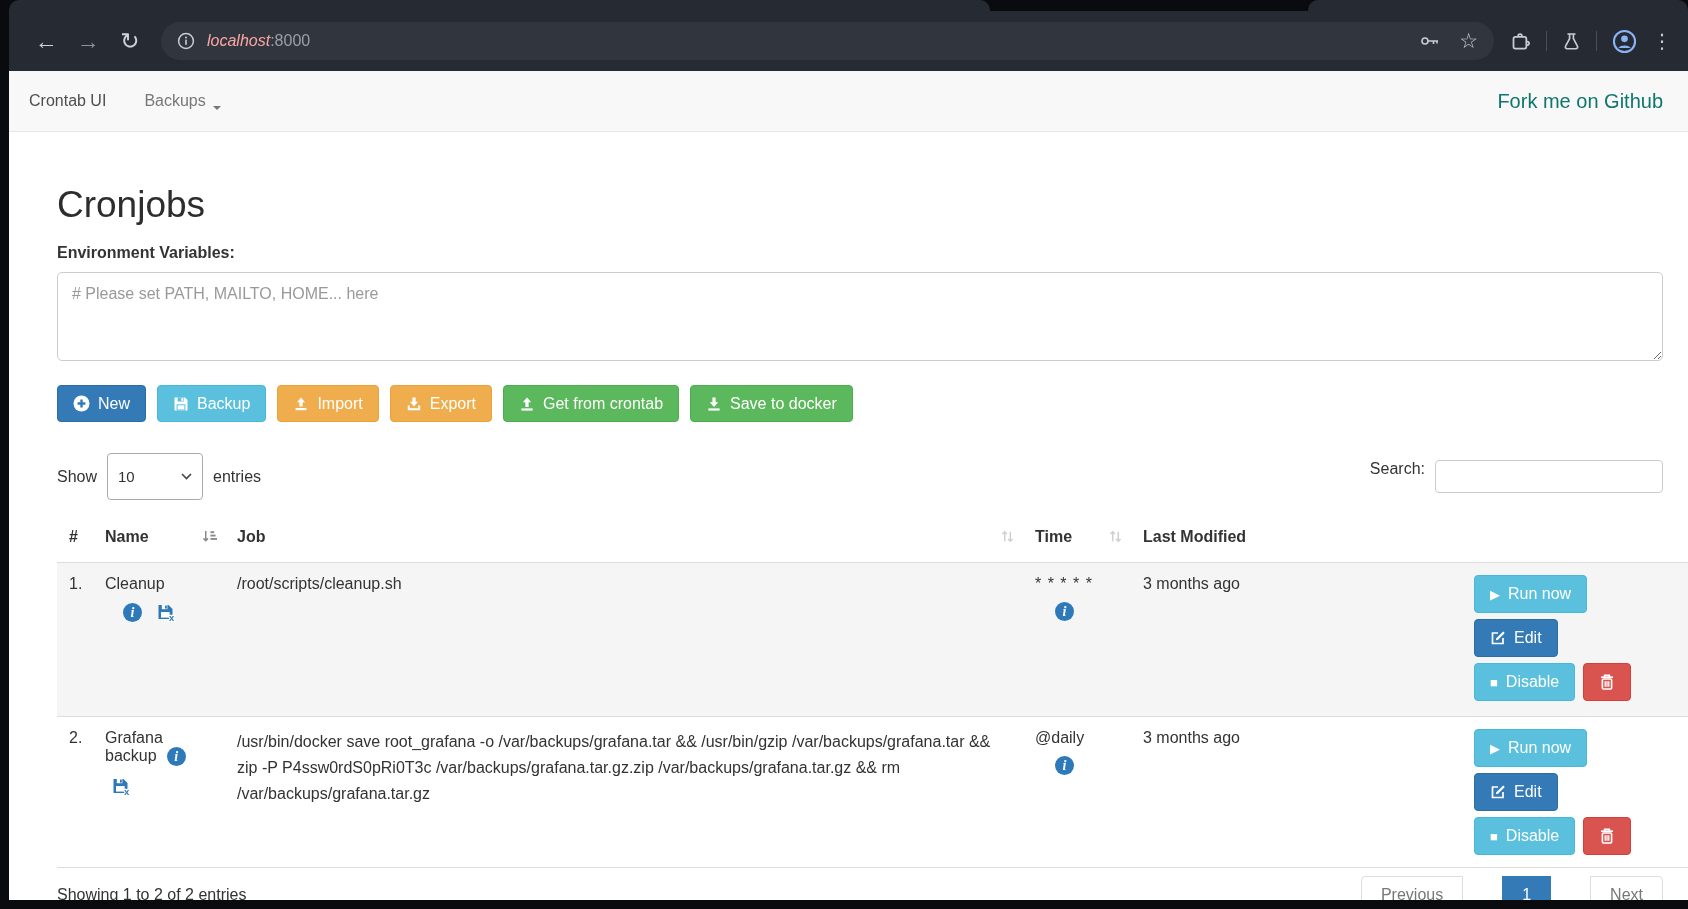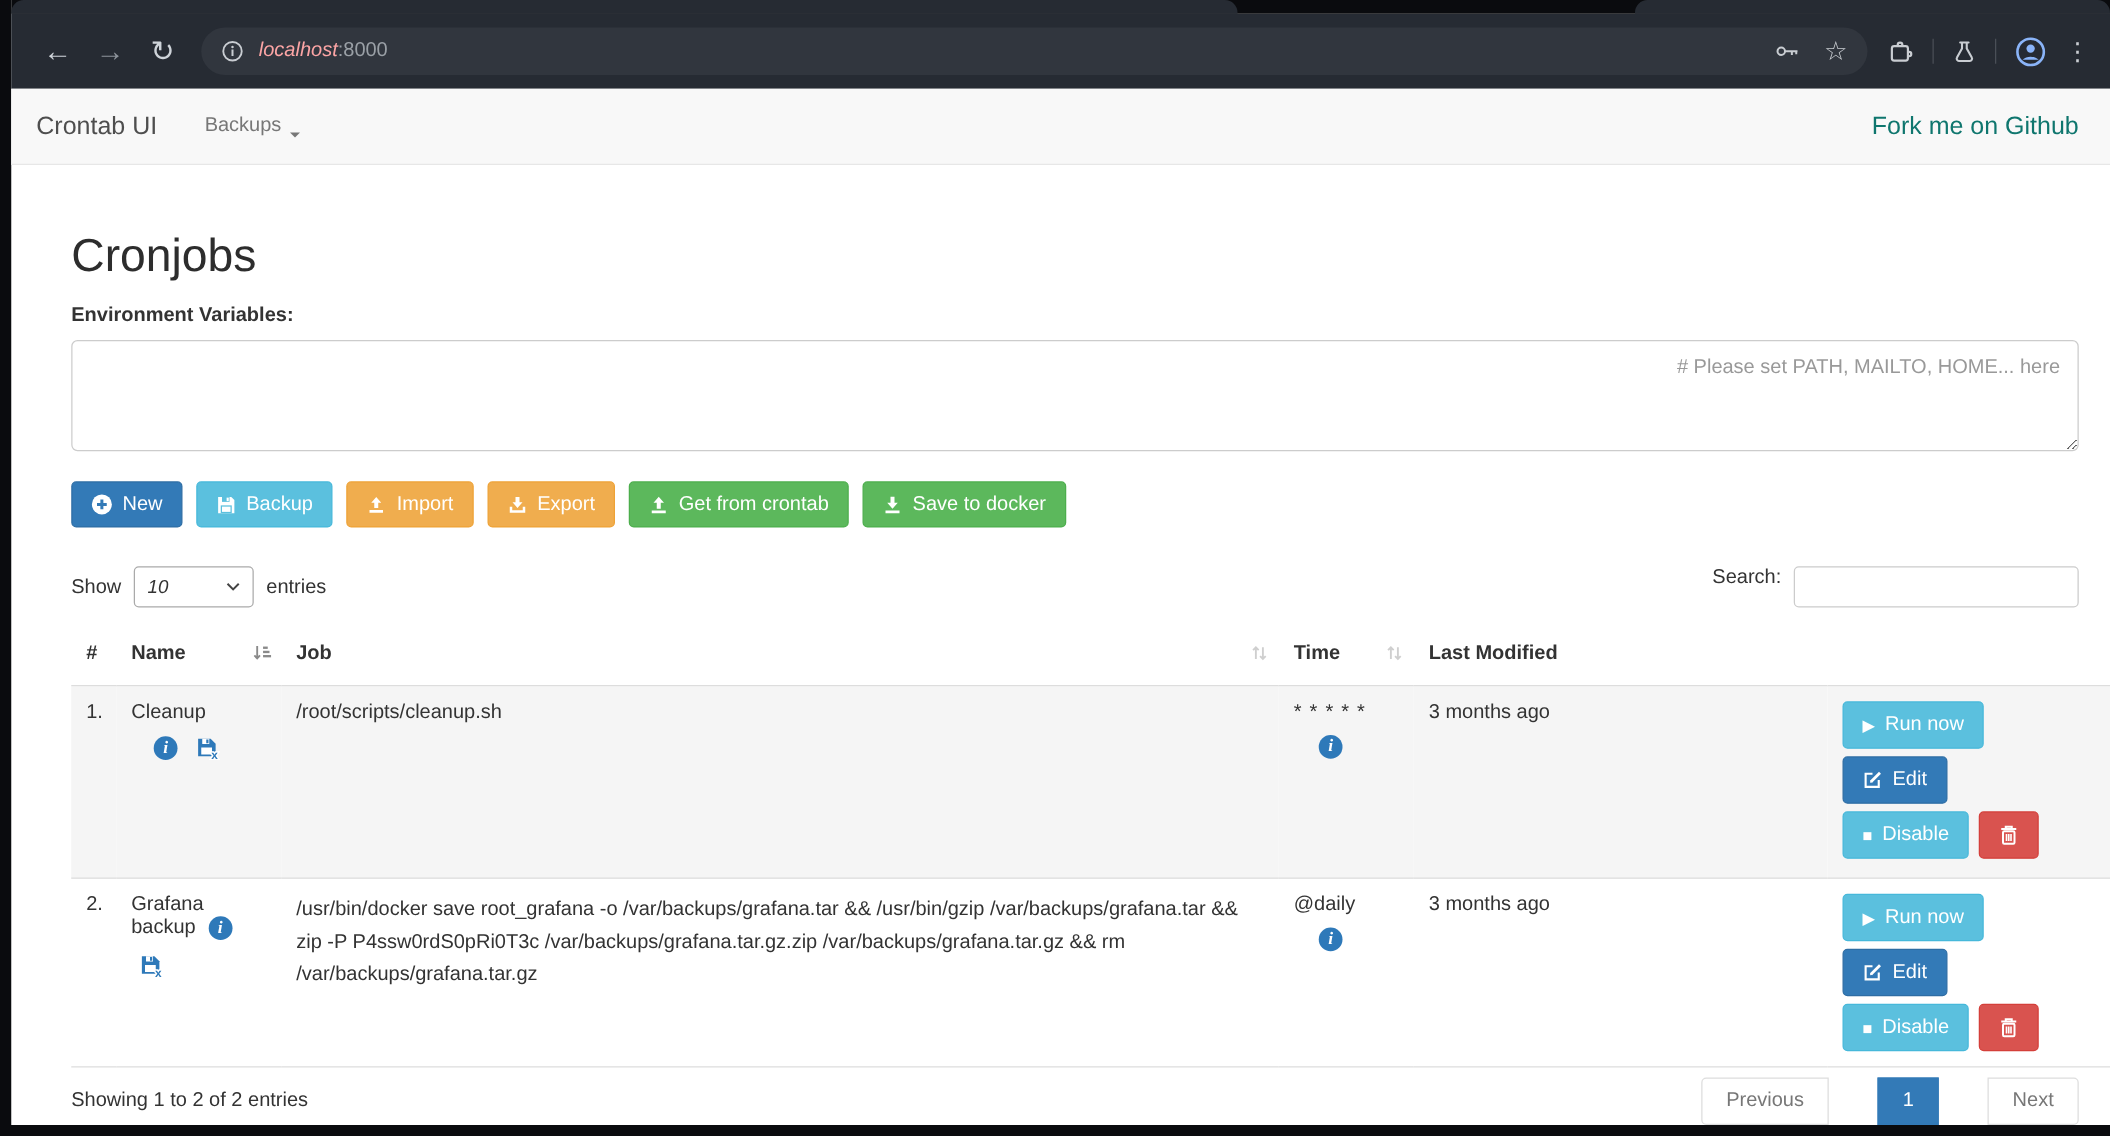--- a/index.html
+++ b/index.html
@@ -28,48 +28,48 @@
   .omni-right { display:flex; align-items:center; gap:18px; margin-left:12px; }
   .tb-right { display:flex; align-items:center; gap:15px; padding:0 4px; flex:0 0 auto; }
   .tb-divider { width:1px; height:20px; background:#4a4f57; }
   .glyph { color:#c9cdd2; }
   .star-glyph { font-size:21px; }
   .dots-glyph { font-size:20px; letter-spacing:0; }
 
   
   .navbar { height:61px; background:#f8f8f8; border-bottom:1px solid #e7e7e7;
             display:flex; align-items:center; padding:0 25px 0 20px; flex:0 0 auto; }
-  .brand { font-size:20px; color:#4e4e4e; cursor:pointer;text-align:center; }
+  .brand { font-size:16px; color:#4e4e4e; cursor:pointer;text-align:center; }
   .nav-item { margin-left:38px; font-size:16px; color:#777; display:flex; align-items:flex-end; gap:7px; cursor:pointer; }
   .caret { width:0; height:0; border-left:4.5px solid transparent; border-right:4.5px solid transparent;
            border-top:4.5px solid #777; margin-top:2px; }
   .fork { margin-left:auto; font-size:20px; color:#0f766e; cursor:pointer; }
 
   
   .page { flex:1 1 auto; background:#fff; padding:0 25px 0 20px; overflow:hidden;margin-left:28px; }
   h1 { margin:52px 0 18px; font-size:37px; font-weight:400; color:#2d2d2d; }
   .env-label { font-size:16px; font-weight:700; color:#333; margin-bottom:10px; }
   textarea { width:100%; height:89px; border:1px solid #ccc; border-radius:5px;
              padding:12px 14px; font-size:16px; color:#555; font-family:inherit;
-             outline:none; display:block;text-align:right; }
+             outline:none; display:block; }
   textarea::placeholder { color:#999; }
 
   .btn-row { margin-top:24px; display:flex; gap:11px; }
   .btn { height:37px; display:inline-flex; align-items:center; gap:8px; padding:0 15px;
          border-radius:4px; color:#fff; font-size:16px; border:1px solid transparent;
          cursor:pointer; font-family:inherit; white-space:nowrap; }
   .btn-primary { background:#337ab7; border-color:#2e6da4; }
   .btn-info    { background:#5bc0de; border-color:#46b8da; }
   .btn-warning { background:#f0ad4e; border-color:#eea236; }
   .btn-success { background:#5cb85c; border-color:#4cae4c; }
   .btn-danger  { background:#d9534f; border-color:#d43f3a; }
 
   .controls { margin-top:31px; display:flex; align-items:center; font-size:16px; color:#333; }
-  .select-box { width:96px; height:33px; border:1px solid #aaa; border-radius:4px; background:#fff;
-                margin:0 10px; display:flex; align-items:center; padding:0 10px; cursor:pointer;font-style:italic; }
+  .select-box { width:96px; height:47px; border:1px solid #aaa; border-radius:4px; background:#fff;
+                margin:0 10px; display:flex; align-items:center; padding:0 10px; cursor:pointer; }
   .select-box .sel-val { flex:1; font-size:15px; color:#333; }
   .search-wrap { margin-left:auto; display:flex; gap:10px; }
   .search-wrap input { width:228px; height:33px; border:1px solid #ccc; border-radius:4px;
                        padding:0 10px; font-size:15px; font-family:inherit; outline:none; }
 
   table { width:100%; border-collapse:collapse; margin-top:16px; font-size:16px; color:#333;
           table-layout:fixed; }
   th { text-align:left; padding:12px 12px 16px; font-weight:700; position:relative;
        border-bottom:1px solid #ddd; cursor:pointer; }
   td { padding:12px; vertical-align:top; }

